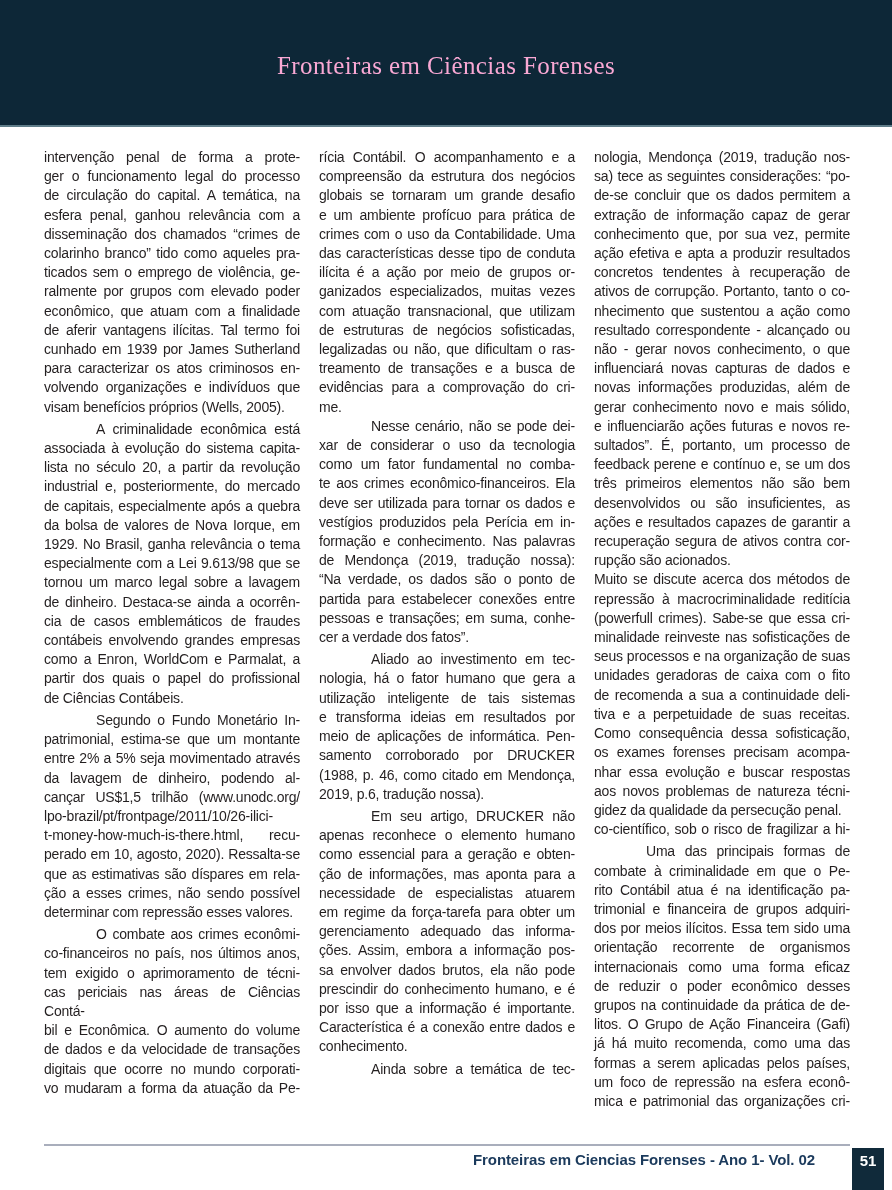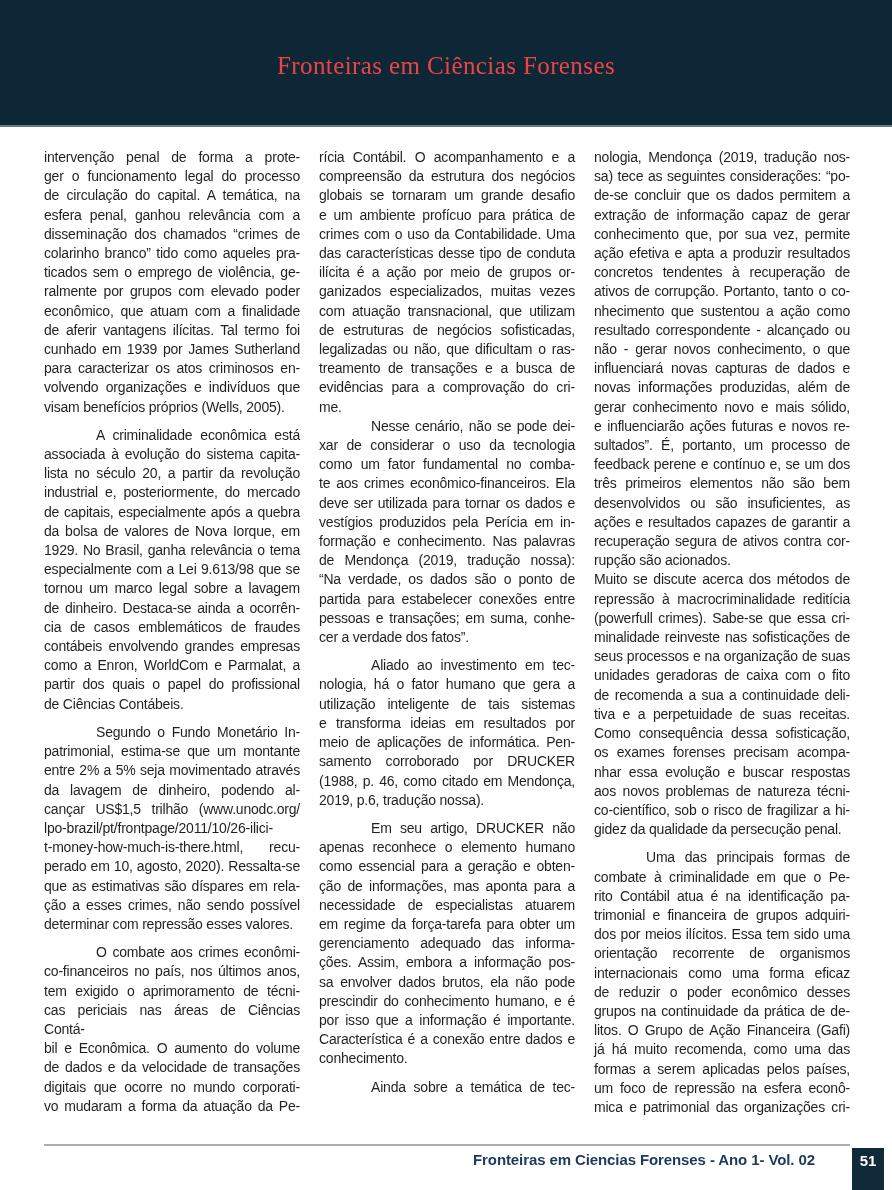--- a/index.html
+++ b/index.html
@@ -22,39 +22,39 @@
     border-bottom: 2px solid var(--header-rule, #5f7d89);
   }
   .journal-title {
     margin: 0;
     padding-top: 52px;
     text-align: center;
     font-family: "Liberation Serif", serif;
     font-weight: 400;
     font-size: 25px;
     letter-spacing: 0.4px;
-    color: #ef4444;
+    color: #f9a8d4;
   }
   
   .main {
     position: absolute;
     top: 148px; left: 44px;
     width: 806px;
     display: flex;
     gap: 19px;
   }
   .col {
     width: 256px;
     color: var(--body-text, #231f20);
     font-size: 14px;
     line-height: 19.2px;
     letter-spacing: -0.2px;
   }
   .para { margin: 0; }
-  .para.spaced { margin-top: 9px; }
+  .para.spaced { margin-top: 3px; }
   .line {
     text-align: justify;
     text-align-last: justify;
   }
   .line.last { text-align-last: left; }
   .para.justify-last .line.last { text-align-last: justify; }
   .line.first-indent { padding-left: 52px; }
   
   .footer-rule {
     position: absolute;
@@ -242,22 +242,22 @@
           <div class="line">(powerfull crimes). Sabe-se que essa cri-</div>
           <div class="line">minalidade reinveste nas sofisticações de</div>
           <div class="line">seus processos e na organização de suas</div>
           <div class="line">unidades geradoras de caixa com o fito</div>
           <div class="line">de recomenda a sua a continuidade deli-</div>
           <div class="line">tiva e a perpetuidade de suas receitas.</div>
           <div class="line">Como consequência dessa sofisticação,</div>
           <div class="line">os exames forenses precisam acompa-</div>
           <div class="line">nhar essa evolução e buscar respostas</div>
           <div class="line">aos novos problemas de natureza técni-</div>
+          <div class="line last">gidez da qualidade da persecução penal.</div>
           <div class="line">co-científico, sob o risco de fragilizar a hi-</div>
-          <div class="line last">gidez da qualidade da persecução penal.</div>
         </div>
         <div class="para spaced justify-last">
           <div class="line first-indent">Uma das principais formas de</div>
           <div class="line">combate à criminalidade em que o Pe-</div>
           <div class="line">rito Contábil atua é na identificação pa-</div>
           <div class="line">trimonial e financeira de grupos adquiri-</div>
           <div class="line">dos por meios ilícitos. Essa tem sido uma</div>
           <div class="line">orientação recorrente de organismos</div>
           <div class="line">internacionais como uma forma eficaz</div>
           <div class="line">de reduzir o poder econômico desses</div>

